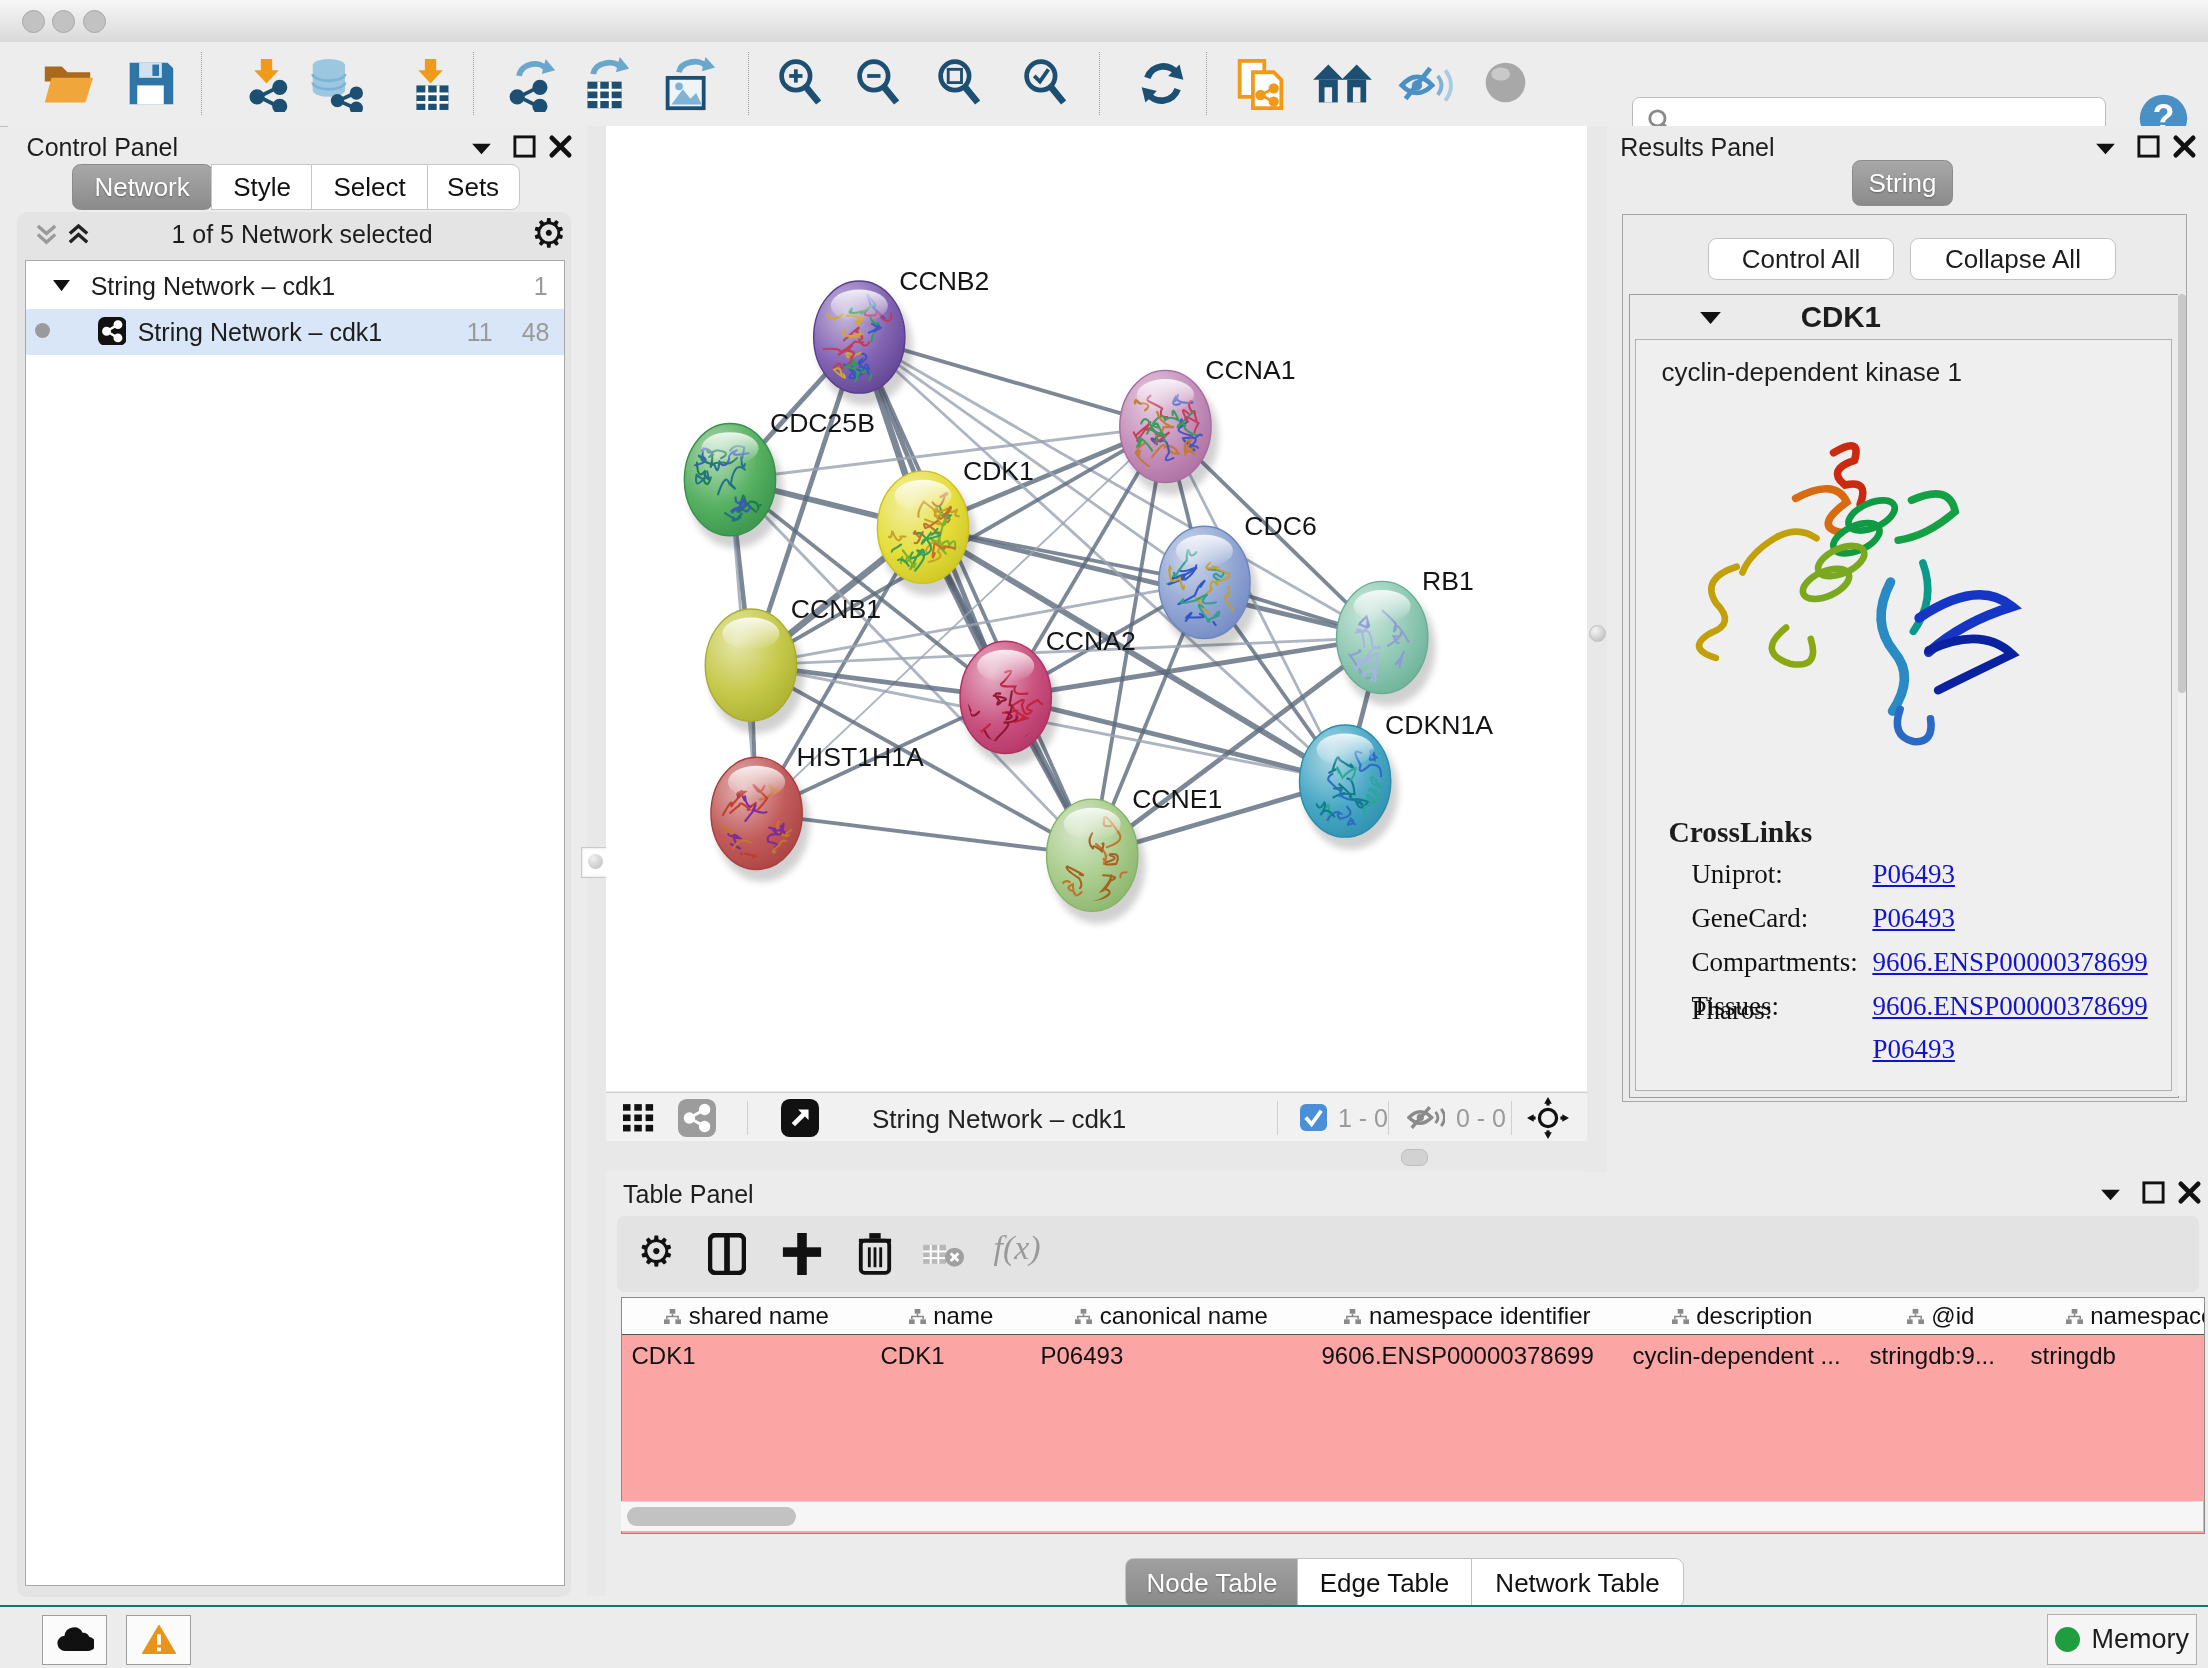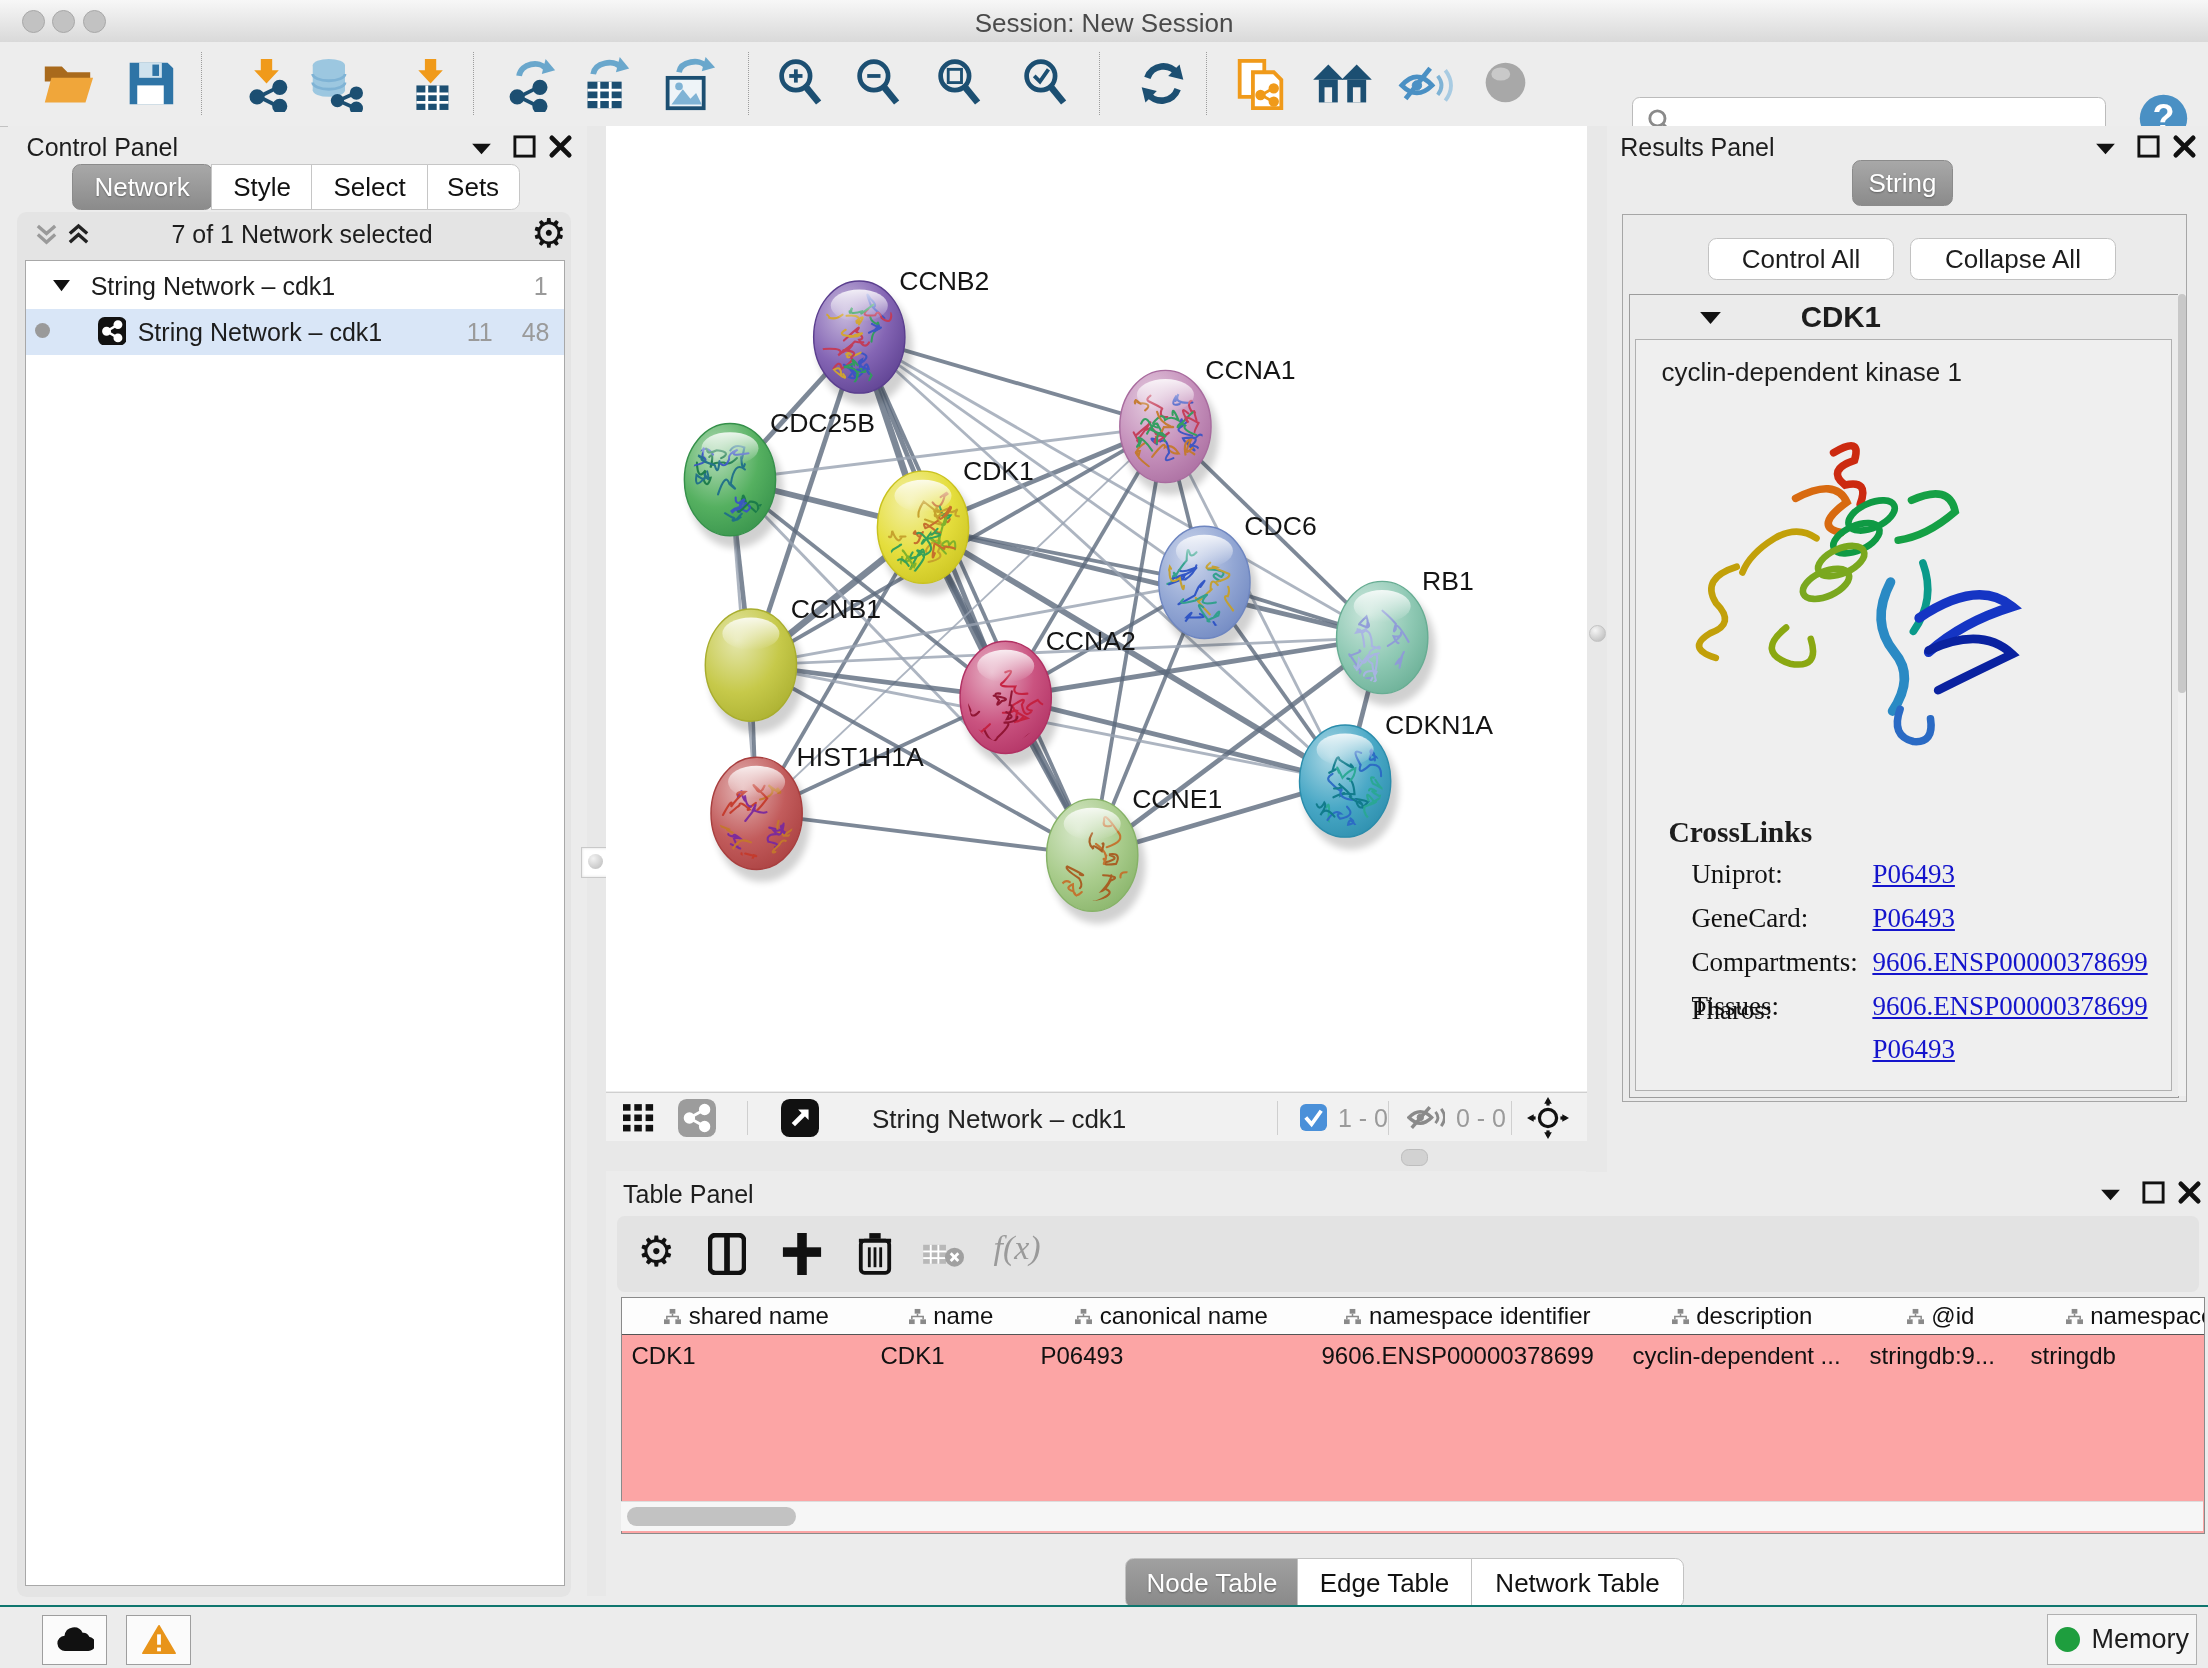--- a/index.html
+++ b/index.html
@@ -66,21 +66,20 @@
               display:flex;align-items:center;justify-content:center;gap:11.4px;font-size:27px}
   .gear{font-family:"DejaVu Sans",sans-serif;color:#111}
 </style>
 </head>
 <body>
 
 <div id="titlebar" class="abs">
   <div class="abs tl" style="left:22px"></div>
   <div class="abs tl" style="left:52px"></div>
   <div class="abs tl" style="left:83px"></div>
-  <div class="abs" id="win-title">Session: New Session</div>
 </div>
 
 <div id="toolbar" class="abs">
 
   <span class="abs ticon" style="left:40px">
     <svg width="55" height="53" viewBox="0 0 58 56">
       <path d="M5 10 h18 l6 6 h24 v10 H5 z" fill="#a96a1c"></path>
       <path d="M5 48 L12 22 h44 L48 48 z" fill="#f0a63a"></path>
     </svg>
     </span>
@@ -314,21 +313,21 @@
           <polyline points="4,3 13,11 22,3"></polyline>
           <polyline points="4,12 13,20 22,12"></polyline>
         </g>
       </svg>
     <svg class="abs" style="left:49px;top:11.4px" width="25" height="25" viewBox="0 0 26 26">
       <g fill="none" stroke="#222" stroke-width="3.5">
           <polyline points="4,11 13,3 22,11"></polyline>
           <polyline points="4,20 13,12 22,20"></polyline>
         </g>
       </svg>
-    <div class="abs" style="left:114px;top:7.6px;width:342px;text-align:center;font-size:25px">7 of 1 Network selected</div>
+    <div class="abs" style="left:114px;top:7.6px;width:342px;text-align:center;font-size:25px">1 of 5 Network selected</div>
     <div class="abs gear" style="left:514px;top:-1.9px;font-size:40px">⚙</div>
 
     <div id="cp-list" class="abs">
       <div class="abs tree-row" style="top:3.8px">
         <svg class="abs" style="left:25px;top:13.3px" width="21" height="15" viewBox="0 0 22 16">
             <polygon points="2,2 20,2 11,14" fill="#111"></polygon>
           </svg>
         <span class="abs" style="left:65px;top:7.6px">String Network – cdk1</span>
         <span class="abs cnt" style="left:508px;top:7.6px">1</span>
       </div>

